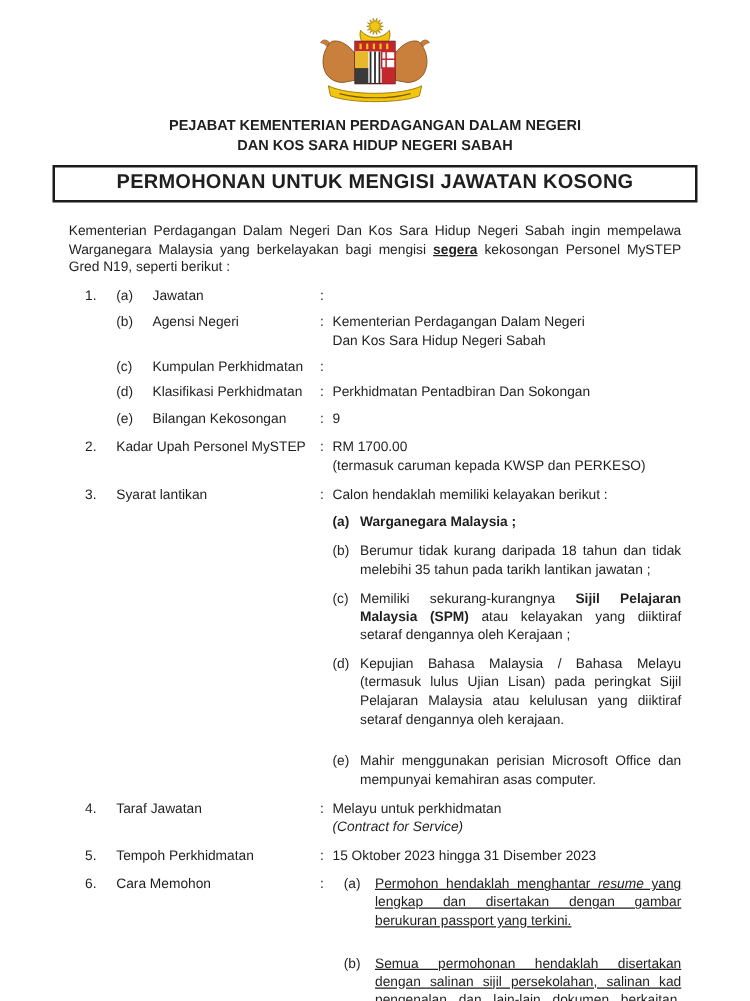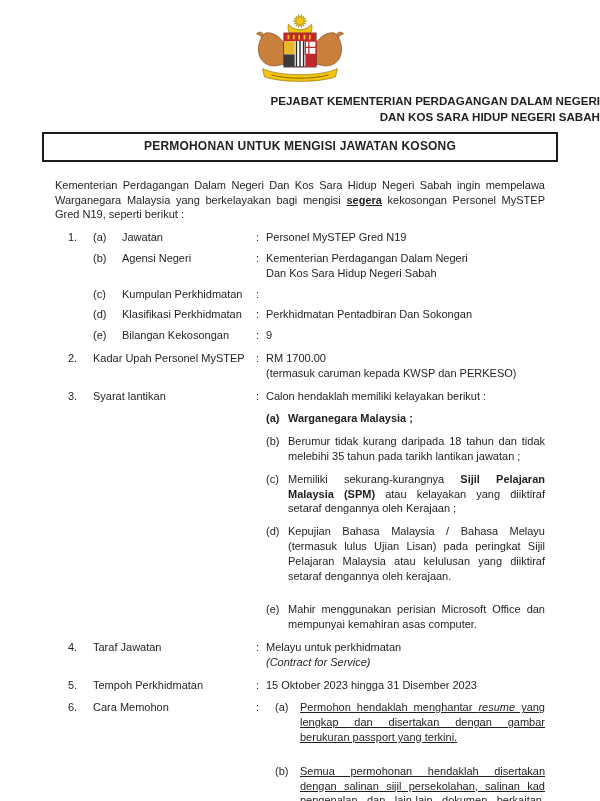--- a/index.html
+++ b/index.html
@@ -3,24 +3,24 @@
 <meta charset="utf-8">
 <style>
   html,body { margin:0; padding:0; background:#ffffff; }
   .page {
     position:relative; width:600px; height:801px; overflow:hidden;
     background:#ffffff; box-sizing:border-box; padding-top:10px;
     font-family:"Liberation Sans", sans-serif;
     font-size:11px; line-height:14.8px; color:#1f1f1f;
   }
   .emblem-wrap { display:flex; justify-content:center; margin-bottom:3px; }
-  .hline { text-align:right; font-weight:bold; font-size:11.6px; line-height:15.5px; }
+  .hline { text-align:center; font-weight:bold; font-size:11.6px; line-height:15.5px; }
   .title-box {
     margin:8px 42px 0 42px; border:2px solid #1c1c1c;
-    text-align:center; font-weight:bold; font-size:12px;
+    text-align:center; font-weight:bold; font-size:16px;
     padding:5px 0 6px 0; letter-spacing:0.2px;
   }
   .content { margin:16px 55px 0 55px; }
   .intro { margin:0; text-align:justify; }
   .items { margin-top:2px; }
   .item { display:grid; grid-template-columns:25px 1fr; padding-left:13px; margin-top:8px; }
   .row1 { display:grid; grid-template-columns:29px 134px 10px 1fr; align-items:start; margin-bottom:6px; }
   .row1:last-child { margin-bottom:0; }
   .row2 { display:grid; grid-template-columns:163px 10px 1fr; align-items:start; }
   .colon { text-align:left; }
@@ -88,23 +88,20 @@
   <div class="content">
     <p class="intro"><span>Kementerian Perdagangan Dalam Negeri Dan Kos Sara Hidup Negeri Sabah ingin mempelawa Warganegara Malaysia yang berkelayakan bagi mengisi </span><span class="b u">segera</span><span> kekosongan Personel MySTEP Gred N19, seperti berikut :</span></p>
     <div class="items">
         <div class="item">
           <div class="num">1.</div>
           <div class="ibody">
             <div class="row1">
               <div class="letter-col">(a)</div>
               <div class="label">Jawatan</div>
               <div class="colon">:</div>
-              <div class="value">
-                <div class="vline"><span>Personel MySTEP Gred N19</span></div>
-              </div>
             </div>
             <div class="row1">
               <div class="letter-col">(b)</div>
               <div class="label">Agensi Negeri</div>
               <div class="colon">:</div>
               <div class="value">
                 <div class="vline"><span>Kementerian Perdagangan Dalam Negeri</span></div>
                 <div class="vline"><span>Dan Kos Sara Hidup Negeri Sabah</span></div>
               </div>
             </div>

